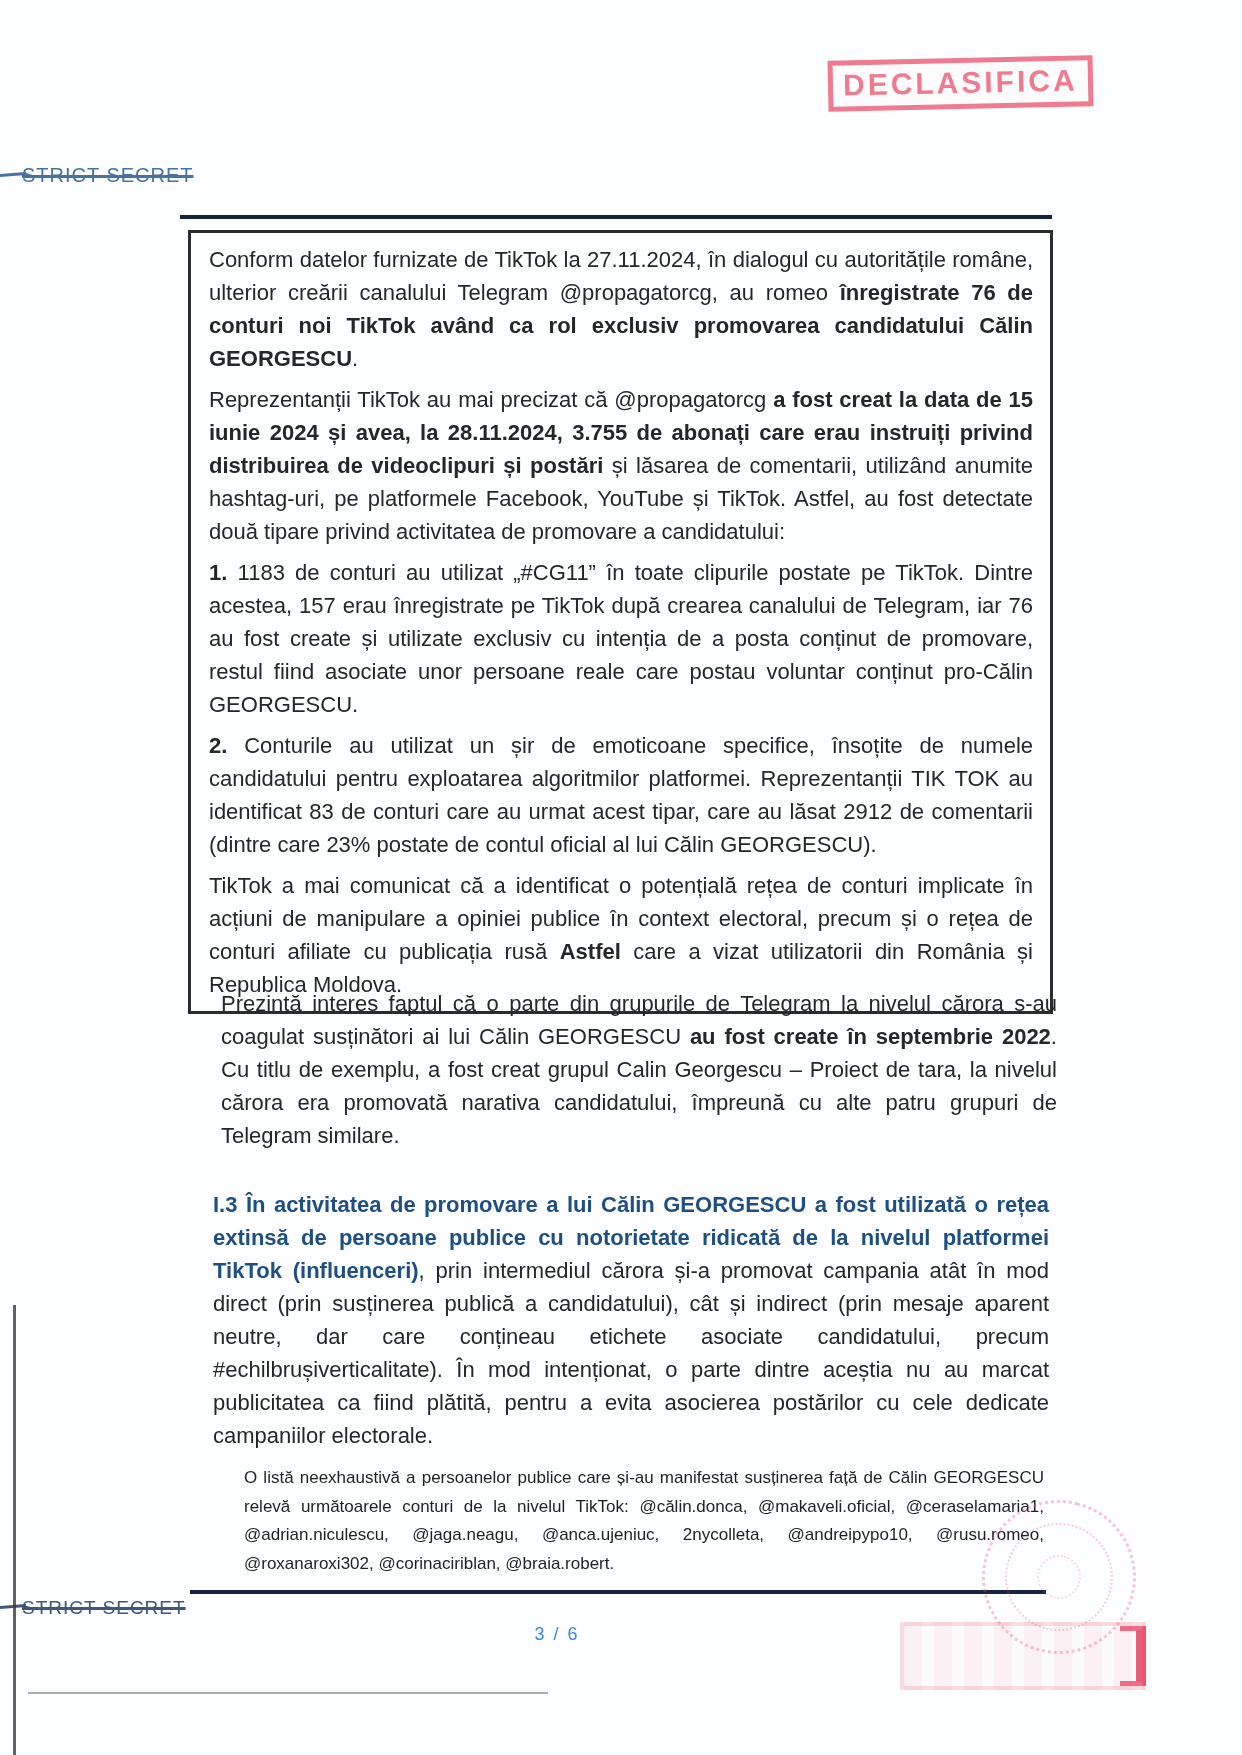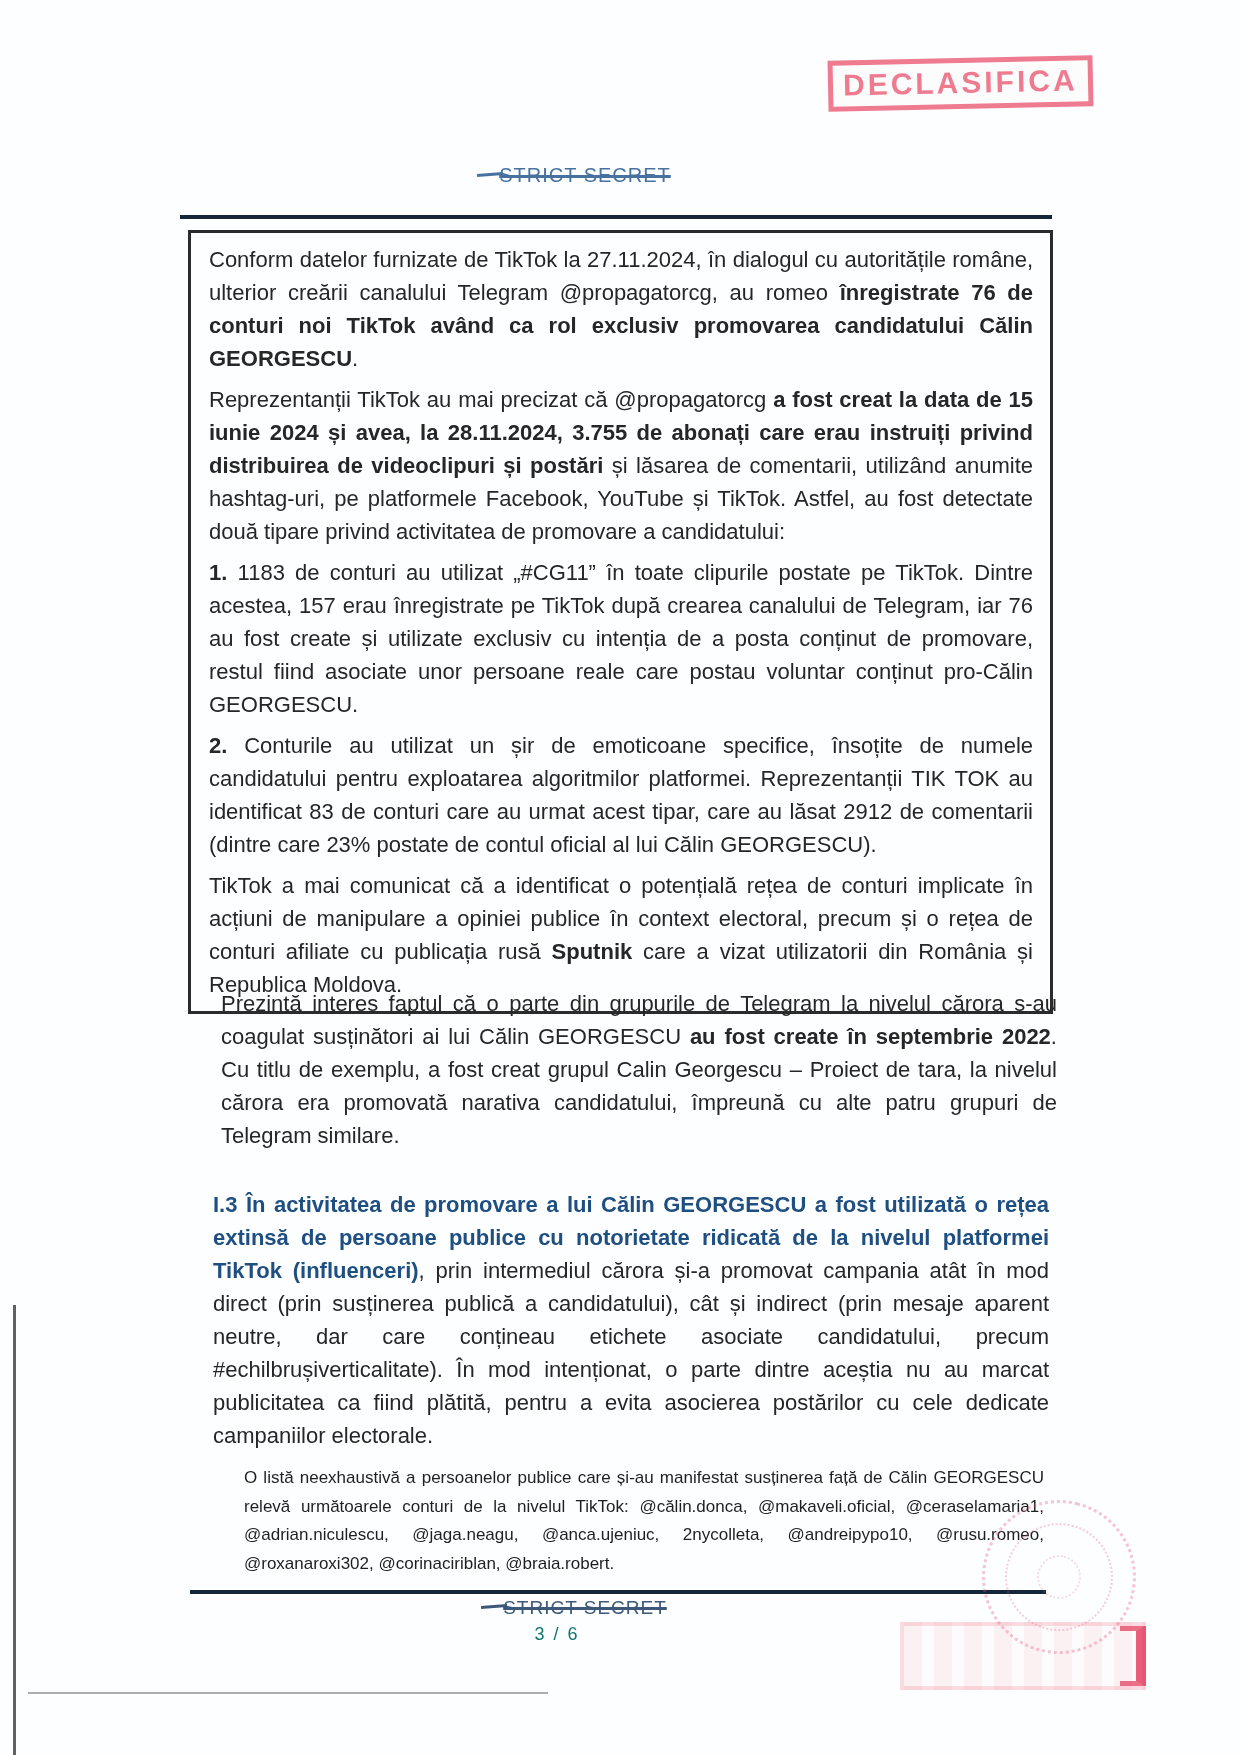--- a/index.html
+++ b/index.html
@@ -51,40 +51,40 @@
   }
   .stamp-faint-bracket{
     position:absolute;left:1120px;top:1626px;width:16px;height:50px;
     border-top:5px solid rgba(228,52,86,.70);
     border-right:10px solid rgba(228,52,86,.78);
     border-bottom:5px solid rgba(228,52,86,.70);
   }
 
   
   .strict{
-    position:absolute;left:17px;width:1114px;text-align:center;
+    position:absolute;left:0;width:1114px;text-align:left;
     font-size:20px;letter-spacing:1px;
     color:#47729f;
     font-weight:normal;
   }
   .strict .struck{
     text-decoration:line-through;
     text-decoration-thickness:2.5px;
   }
   .strict .struck::before{
     content:"";display:inline-block;width:26px;height:3px;
     background:#47729f;vertical-align:middle;margin-right:-4px;
     transform:translateY(-2px) rotate(-4deg);
   }
   .header-strict{top:164px;}
   .footer-strict{top:1597px;color:#3d5878;font-size:19px;}
   .footer-strict .struck::before{background:#3d5878;}
   .page-number{
     position:absolute;left:0;top:1624px;width:1114px;text-align:center;
-    font-size:18px;color:#0f766e;letter-spacing:2px;
+    font-size:18px;color:#3b82f6;letter-spacing:2px;
   }
 
   .rule{position:absolute;background:#16263a;}
   .header-rule{left:180px;top:215px;width:872px;height:4px;}
   .footer-rule{left:190px;top:1590px;width:856px;height:3.5px;}
 
   
   .edge-vline{position:absolute;left:13px;top:1305px;width:3px;height:450px;background:#3a3a3a;opacity:.8;}
   .edge-hline{position:absolute;left:28px;top:1692px;width:520px;height:2px;background:#6b6b6b;opacity:.55;}
 
@@ -122,21 +122,21 @@
   <div class="strict header-strict">
     <span class="struck">STRICT SECRET</span>
   </div>
   <div class="rule header-rule"></div>
 
   <div class="main-box">
     <p class="doc"><span>Conform datelor furnizate de TikTok la 27.11.2024, în dialogul cu autoritățile române, ulterior creării canalului Telegram </span><span class="i">@propagatorcg</span><span>, au romeo </span><span class="b">înregistrate 76 de conturi noi TikTok având ca rol exclusiv promovarea candidatului Călin GEORGESCU</span><span>.</span></p>
     <p class="doc"><span>Reprezentanții TikTok au mai precizat că </span><span class="i">@propagatorcg</span><span> </span><span class="b">a fost creat la data de 15 iunie 2024 și avea, la 28.11.2024, 3.755 de abonați care erau instruiți privind distribuirea de videoclipuri și postări</span><span> și lăsarea de comentarii, utilizând anumite hashtag-uri, pe platformele Facebook, YouTube și TikTok. Astfel, au fost detectate două tipare privind activitatea de promovare a candidatului:</span></p>
     <p class="doc"><span class="b">1.</span><span> 1183 de conturi au utilizat „#CG11” în toate clipurile postate pe TikTok. Dintre acestea, 157 erau înregistrate pe TikTok după crearea canalului de Telegram, iar 76 au fost create și utilizate exclusiv cu intenția de a posta conținut de promovare, restul fiind asociate unor persoane reale care postau voluntar conținut pro-Călin GEORGESCU.</span></p>
     <p class="doc"><span class="b">2.</span><span> Conturile au utilizat un șir de emoticoane specifice, însoțite de numele candidatului pentru exploatarea algoritmilor platformei. Reprezentanții TIK TOK au identificat 83 de conturi care au urmat acest tipar, care au lăsat 2912 de comentarii (dintre care 23% postate de contul oficial al lui Călin GEORGESCU).</span></p>
-    <p class="doc"><span>TikTok a mai comunicat că a identificat o potențială rețea de conturi implicate în acțiuni de manipulare a opiniei publice în context electoral, precum și o rețea de conturi afiliate cu publicația rusă </span><span class="b">Sputnik</span><span> care a vizat utilizatorii din România și Republica Moldova.</span></p>
+    <p class="doc"><span>TikTok a mai comunicat că a identificat o potențială rețea de conturi implicate în acțiuni de manipulare a opiniei publice în context electoral, precum și o rețea de conturi afiliate cu publicația rusă </span><span class="b">Astfel</span><span> care a vizat utilizatorii din România și Republica Moldova.</span></p>
   </div>
 
   <p class="doc para-prezinta"><span>Prezintă interes faptul că o parte din grupurile de Telegram la nivelul cărora s-au coagulat susținători ai lui Călin GEORGESCU </span><span class="b">au fost create în septembrie 2022</span><span>. Cu titlu de exemplu, a fost creat grupul </span><span class="i">Calin Georgescu – Proiect de tara</span><span>, la nivelul cărora era promovată narativa candidatului, împreună cu alte patru grupuri de Telegram similare.</span></p>
 
   <p class="doc para-i3"><span class="b blue">I.3 În activitatea de promovare a lui Călin GEORGESCU a fost utilizată o rețea extinsă de persoane publice cu notorietate ridicată de la nivelul platformei TikTok (</span><span class="b i blue">influenceri</span><span class="b blue">)</span><span>, prin intermediul cărora și-a promovat campania atât în mod direct (prin susținerea publică a candidatului), cât și indirect (prin mesaje aparent neutre, dar care conțineau etichete asociate candidatului, precum </span><span class="i">#echilbrușiverticalitate</span><span>). În mod intenționat, o parte dintre aceștia nu au marcat publicitatea ca fiind plătită, pentru a evita asocierea postărilor cu cele dedicate campaniilor electorale.</span></p>
 
   <p class="para-small">O listă neexhaustivă a persoanelor publice care și-au manifestat susținerea față de Călin GEORGESCU relevă următoarele conturi de la nivelul TikTok: @călin.donca, @makaveli.oficial, @ceraselamaria1, @adrian.niculescu, @jaga.neagu, @anca.ujeniuc, 2nycolleta, @andreipypo10, @rusu.romeo, @roxanaroxi302, @corinaciriblan, @braia.robert.</p>
 
   <div class="rule footer-rule"></div>
   <div class="strict footer-strict">

